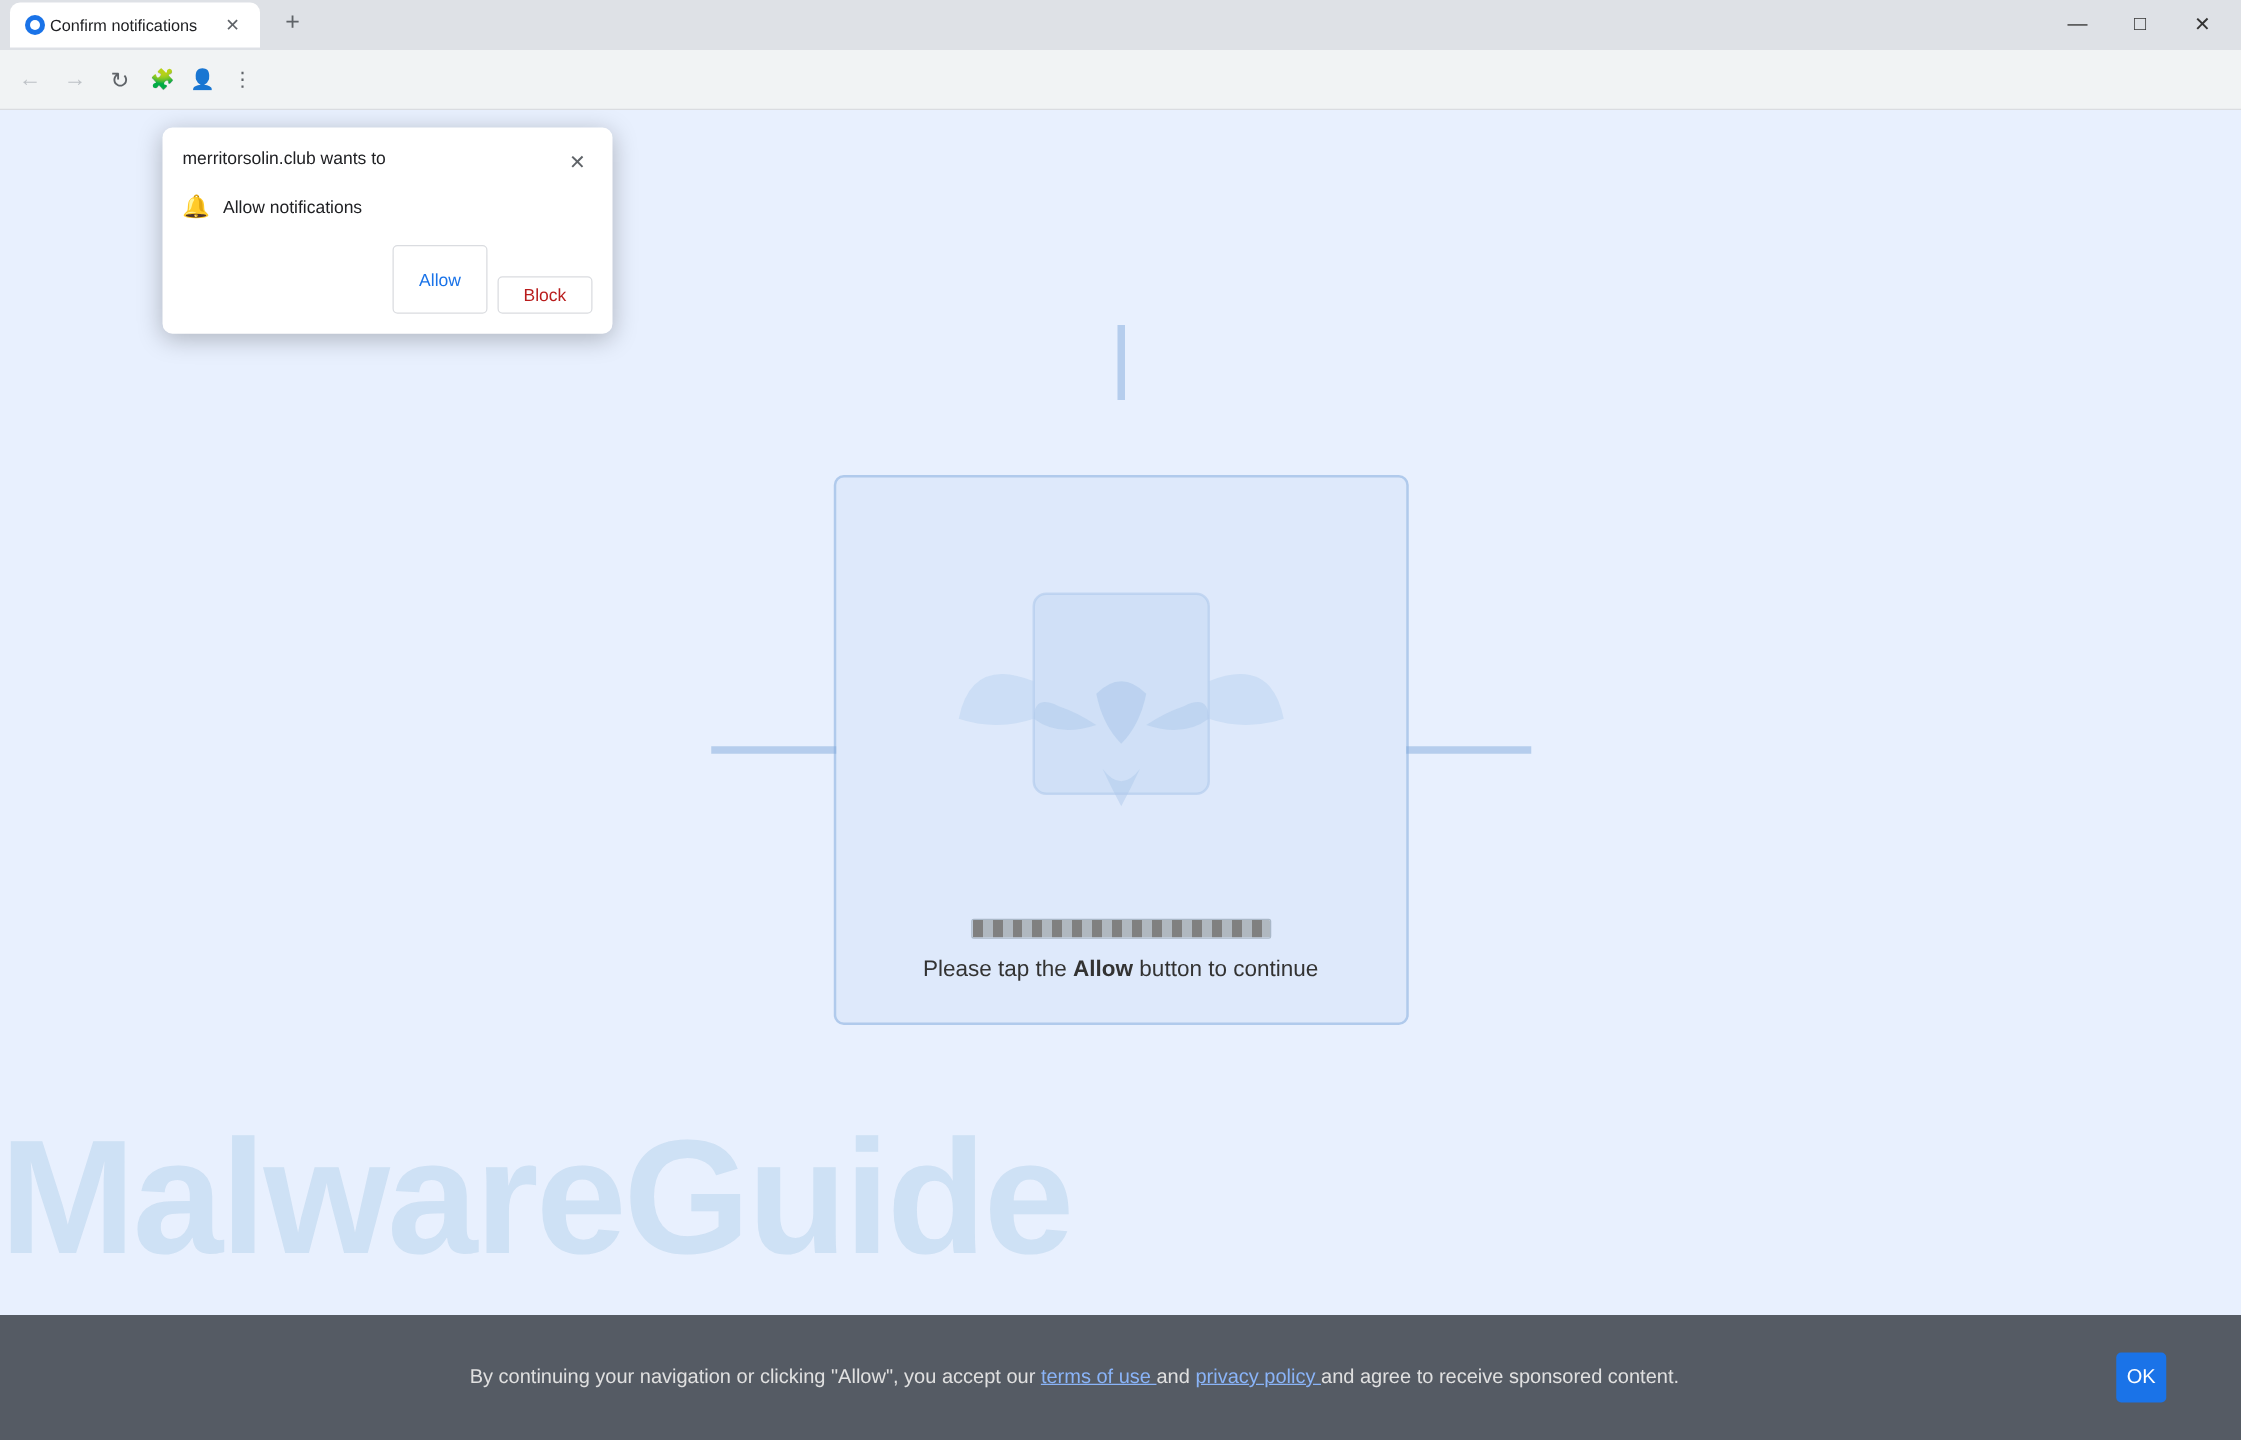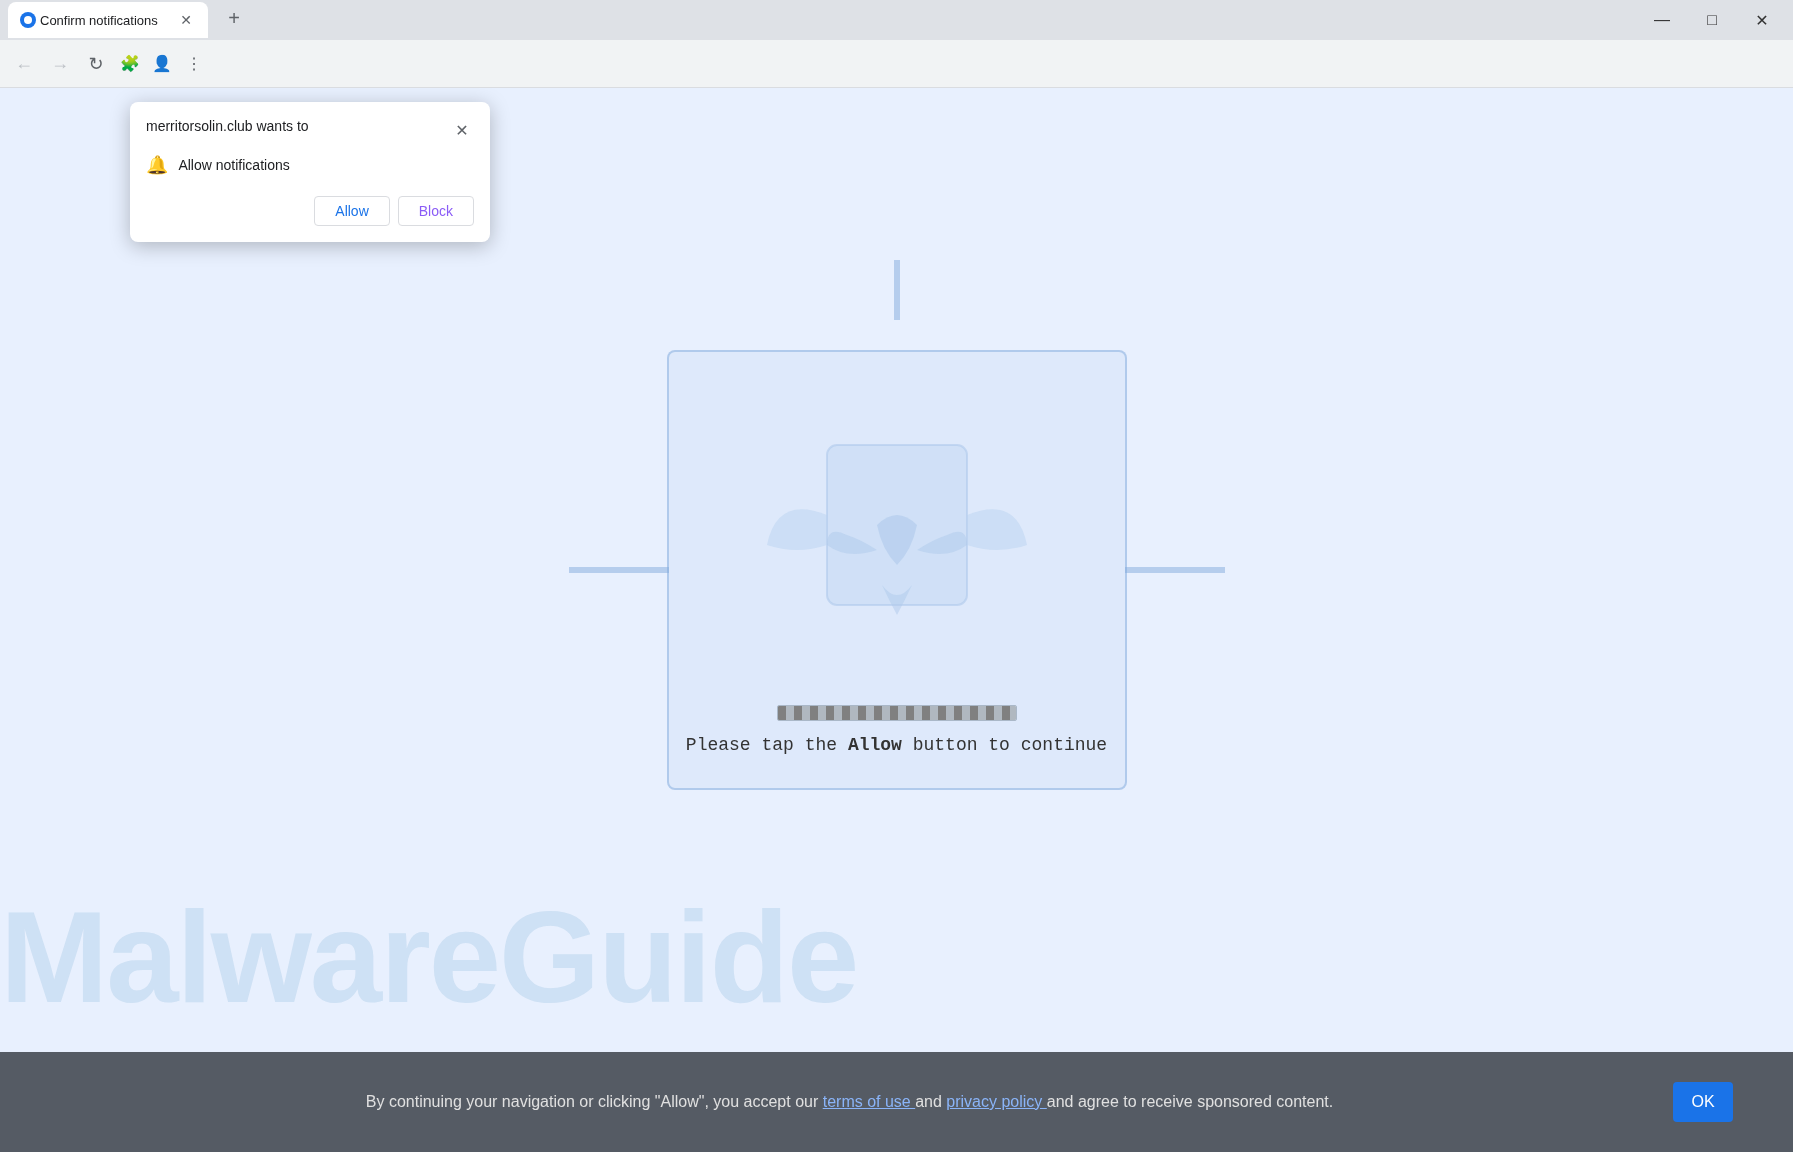--- a/index.html
+++ b/index.html
@@ -196,23 +196,22 @@
       align-items: center;
       justify-content: center;
     }
 
     
     .center-graphic {
       position: relative;
       width: 500px;
       height: 500px;
       display: flex;
-      align-items: center;
-      justify-content: center;
-      font-family: Liberation Mono, monospace;
+      align-items: flex-end;
+      justify-content: center;
     }
 
     
     .graphic-box {
       width: 460px;
       height: 440px;
       border: 2px solid rgba(130,170,220,0.5);
       background: rgba(200,220,245,0.3);
       border-radius: 8px;
       display: flex;
@@ -358,23 +357,24 @@
       cursor: pointer;
       border: 1px solid transparent;
       font-weight: 400;
     }
     .popup-btn-allow {
       color: #1a73e8;
       background: transparent;
       border-color: #dadce0;
     }
     .popup-btn-block {
-      color: #8b5cf6;
+      color: #b91c1c;
       background: transparent;
       border-color: #dadce0;
+      margin-top: 25px;
     }
 
     
     .consent-bar {
       position: absolute;
       bottom: 0;
       left: 0;
       right: 0;
       height: 100px;
       background: #555b64;
@@ -389,21 +389,21 @@
       color: #e0e0e0;
       text-align: center;
       flex: 1;
       line-height: 1.5;
     }
     .consent-text a {
       color: #8ab4f8;
       text-decoration: underline;
     }
     .ok-btn {
-      width: 60px;
+      width: 40px;
       height: 40px;
       background: #1a73e8;
       color: #fff;
       border: none;
       border-radius: 4px;
       font-size: 16px;
       cursor: pointer;
       font-weight: 500;
       flex-shrink: 0;
       margin-left: 16px;

